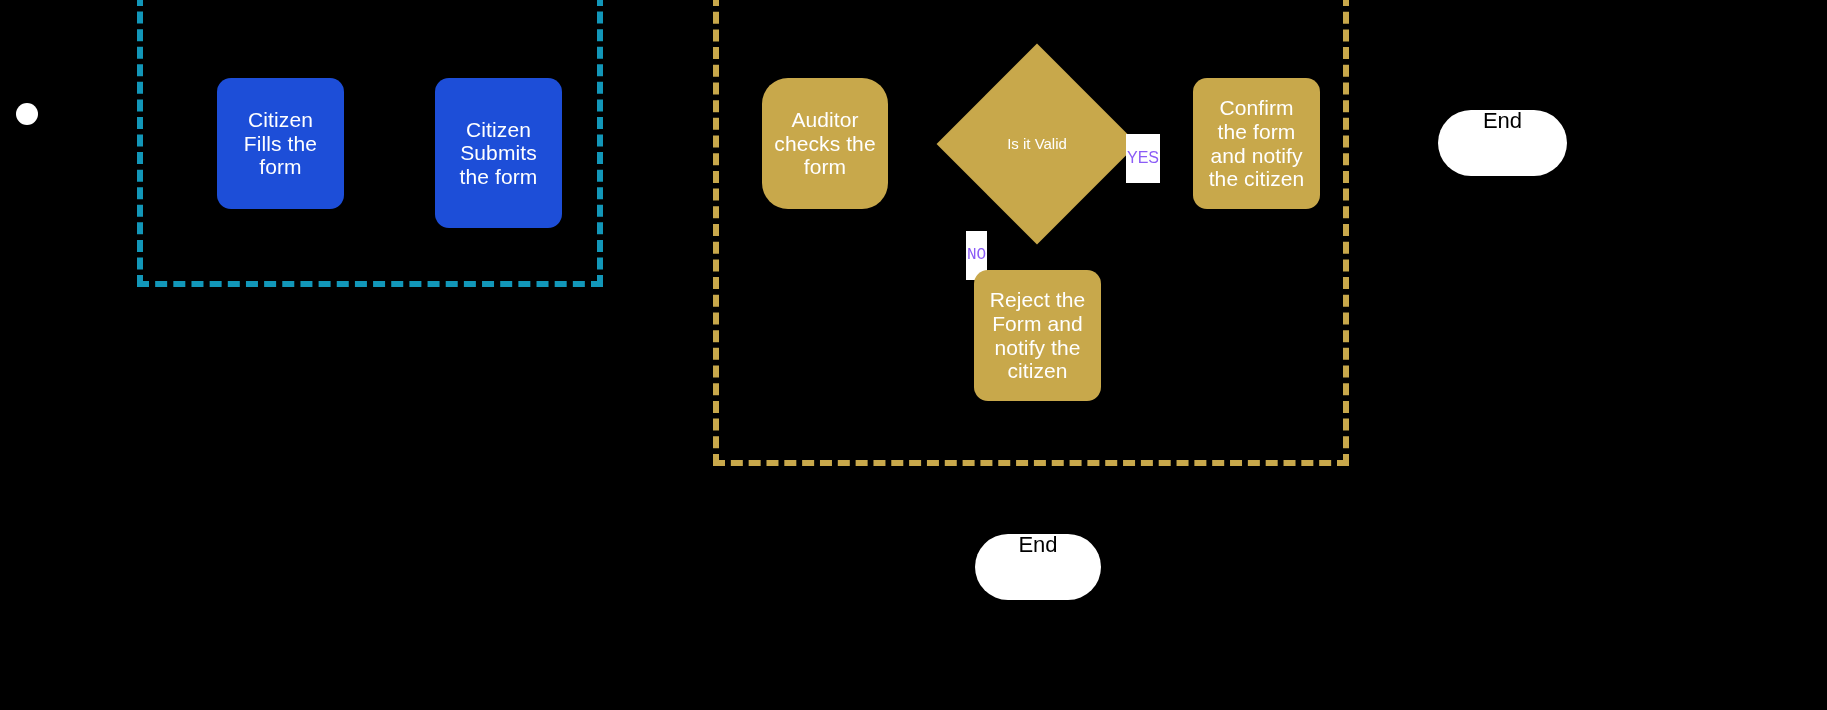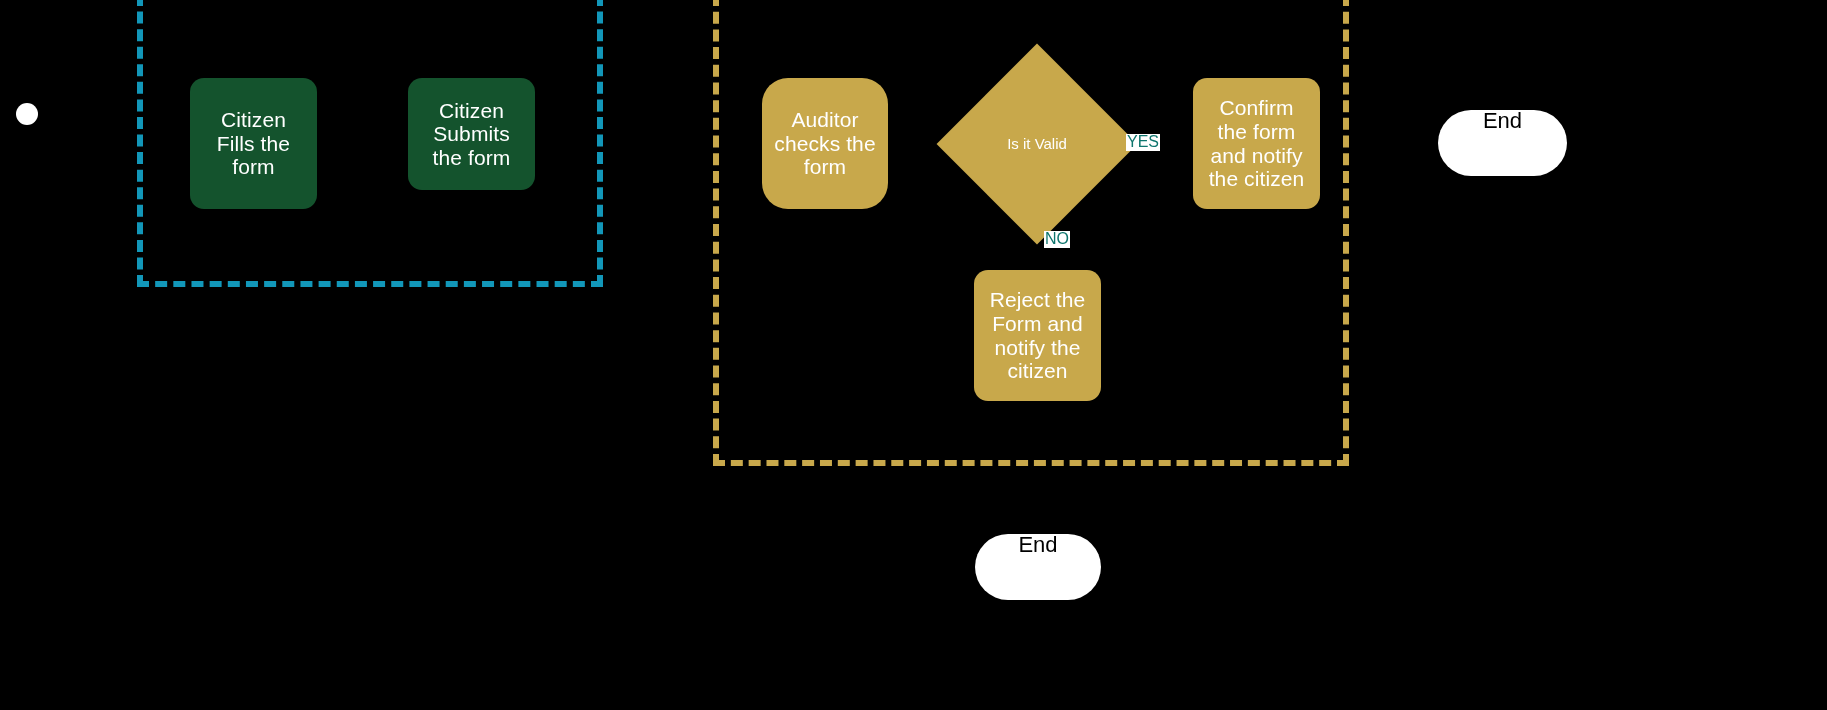--- a/index.html
+++ b/index.html
@@ -38,21 +38,21 @@
     align-items: center;
     justify-content: center;
     text-align: center;
     border-radius: 14px;
     color: #FFFFFF;
     font-size: 21px;
     line-height: 1.12;
     padding: 6px 10px;
     letter-spacing: 0.1px;
   }
-  .process.teal { background: #14532d; }
+  .process.teal { background: #1d4ed8; margin-left: 27px; }
   .process.gold { background: #C8A84B; }
 
   
   .decision {
     position: absolute;
     box-sizing: border-box;
   }
   .decision .diamond-shape {
     position: absolute;
     inset: 0;
@@ -88,58 +88,58 @@
     justify-content: center;
     color: #000000;
     font-size: 22px;
     line-height: 1;
   }
 
   
   .edge-label {
     position: absolute;
     background: #FFFFFF;
-    color: #0f766e;
+    color: #8b5cf6;
     font-size: 16px;
     line-height: 1.05;
-    padding: 0 1px;
+    padding: 16px 1px;
     white-space: nowrap;
   }
 </style>
 </head>
 <body>
 
 <div id="canvas">
 
   <div class="lane citizen-lane" style="left:137px; top:-6px; width:466px; height:293px;"></div>
 
   <div class="lane auditor-lane" style="left:713px; top:-6px; width:636px; height:472px;"></div>
 
   <div class="start-node" style="left:16px; top:103px; width:22px; height:22px;"></div>
 
   <div class="process teal" style="left:190px; top:78px; width:127px; height:131px;">
     <span>Citizen Fills the form</span>
   </div>
 
-  <div class="process teal" style="left:408px; top:78px; width:127px; height:112px;">
+  <div class="process teal" style="left:408px; top:78px; width:127px; height:150px;">
     <span>Citizen Submits the form</span>
   </div>
 
   <div class="process gold" style="left:762px; top:78px; width:126px; height:131px;border-radius:26px;">
     <span>Auditor checks the form</span>
   </div>
 
   <div class="decision" style="left:966px; top:73px; width:142px; height:142px;">
     <div class="diamond-shape"></div>
     <div class="diamond-label">Is it Valid</div>
   </div>
 
   <div class="edge-label" style="left:1126px; top:134px;">YES</div>
 
-  <div class="edge-label" style="left:1044px; top:231px;">NO</div>
+  <div class="edge-label" style="left:966px; top:231px;font-family:Liberation Mono, monospace;">NO</div>
 
   <div class="process gold" style="left:1193px; top:78px; width:127px; height:131px;">
     <span>Confirm the form and notify the citizen</span>
   </div>
 
   <div class="process gold" style="left:974px; top:270px; width:127px; height:131px;">
     <span>Reject the Form and notify the citizen</span>
   </div>
 
   <div class="end-node" style="left:1438px; top:110px; width:129px; height:66px;">

